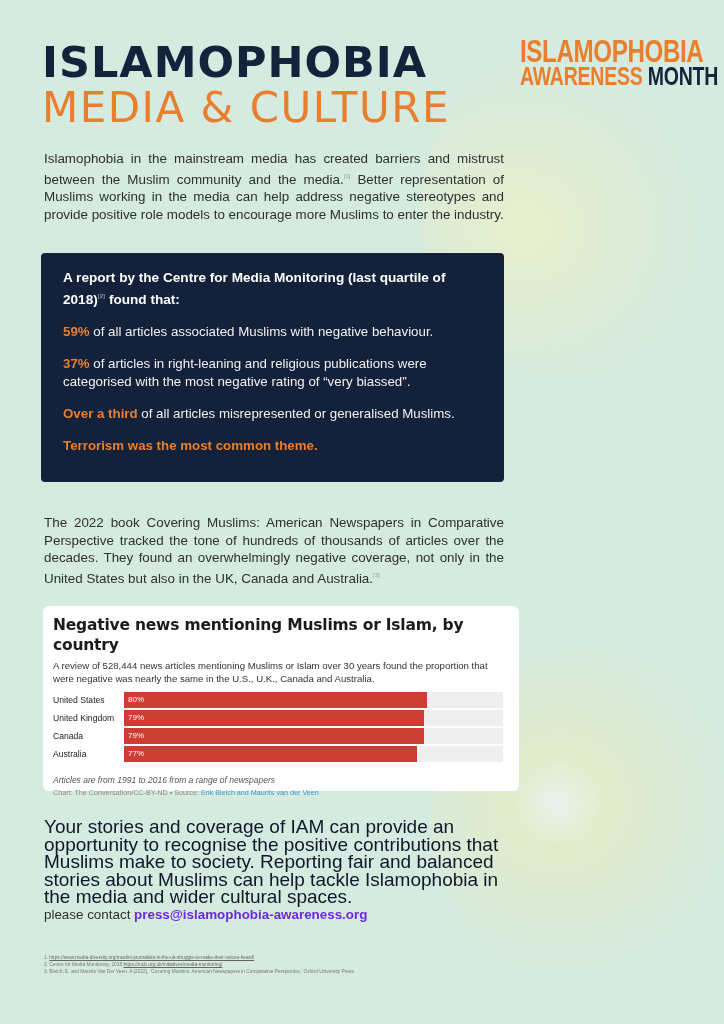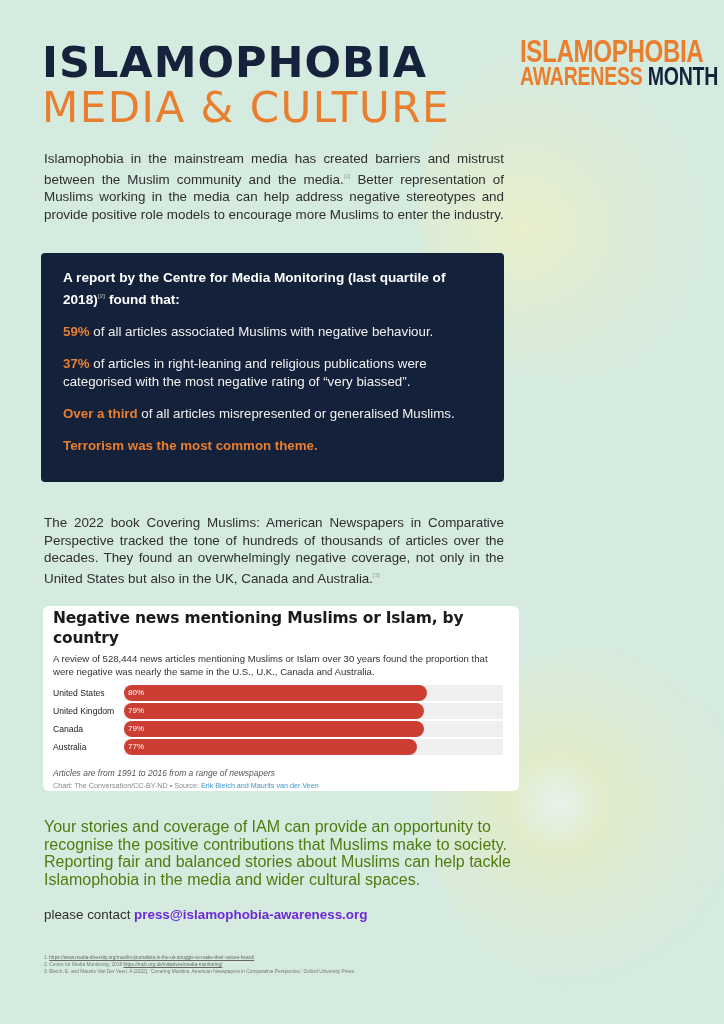--- a/index.html
+++ b/index.html
@@ -58,39 +58,39 @@
     .callout .lead { font-weight: bold; color: #ffffff; font-size: 13.6px; }
     .hl { color: #e97f2e; font-weight: bold; }
 
     .book {
       position: absolute; left: 44px; top: 514px; width: 460px;
       font-size: 13.4px; line-height: 17.5px; text-align: justify; color: #2f2f2f;
     }
 
     .chart-card {
       position: absolute; left: 43px; top: 606px; width: 476px; height: 185px;
-      background: #ffffff; border-radius: 6px; padding: 2px 10px;
+      background: #ffffff; border-radius: 6px; padding: 9px 10px;
     }
     .chart-title {
       font-family: "DejaVu Sans", sans-serif; font-weight: bold; font-size: 15.5px;
       color: #1b1b1b; line-height: 20px; letter-spacing: -0.2px;
     }
     .chart-subtitle { font-size: 9.6px; color: #333; line-height: 13px; margin-top: 4px; }
     .chart-rows { margin-top: 6px; }
     .chart-row { display: flex; align-items: center; height: 18px; }
     .chart-label { width: 71px; font-size: 8.6px; color: #222; }
     .chart-track { flex: 0 0 379px; height: 16px; background: #efefef; position: relative; }
-    .chart-bar { height: 16px; background: #cc3e34; color: #fff; font-size: 8px; padding-left: 4px; line-height: 16px; border-radius: 8px; }
+    .chart-bar { height: 16px; background: #cc3e34; color: #fff; font-size: 8px; padding-left: 4px; line-height: 16px; }
     .chart-note { font-style: italic; font-size: 8.5px; color: #555; margin-top: 12px; }
     .chart-credit { font-size: 7.2px; color: #888; margin-top: 3px; }
     .chart-credit a { color: #3c97c9; text-decoration: none; }
 
     .support {
       position: absolute; left: 44px; top: 818px; width: 470px;
-      font-size: 16px; line-height: 17.5px; color: #4d7c0f;
+      font-size: 19px; line-height: 17.5px; color: #0f172a;
     }
     .contact { position: absolute; left: 44px; top: 906px; font-size: 13.4px; line-height: 17.5px; color: #2f2f2f; }
     .contact a { color: #6d28d9; text-decoration: none; font-weight: bold; }
 
     .footnotes {
       position: absolute; left: 44px; top: 955px; width: 460px;
       font-size: 4.8px; line-height: 6.8px; color: #777;
     }
     .footnotes a { color: #666; text-decoration: underline; }
   </style>

